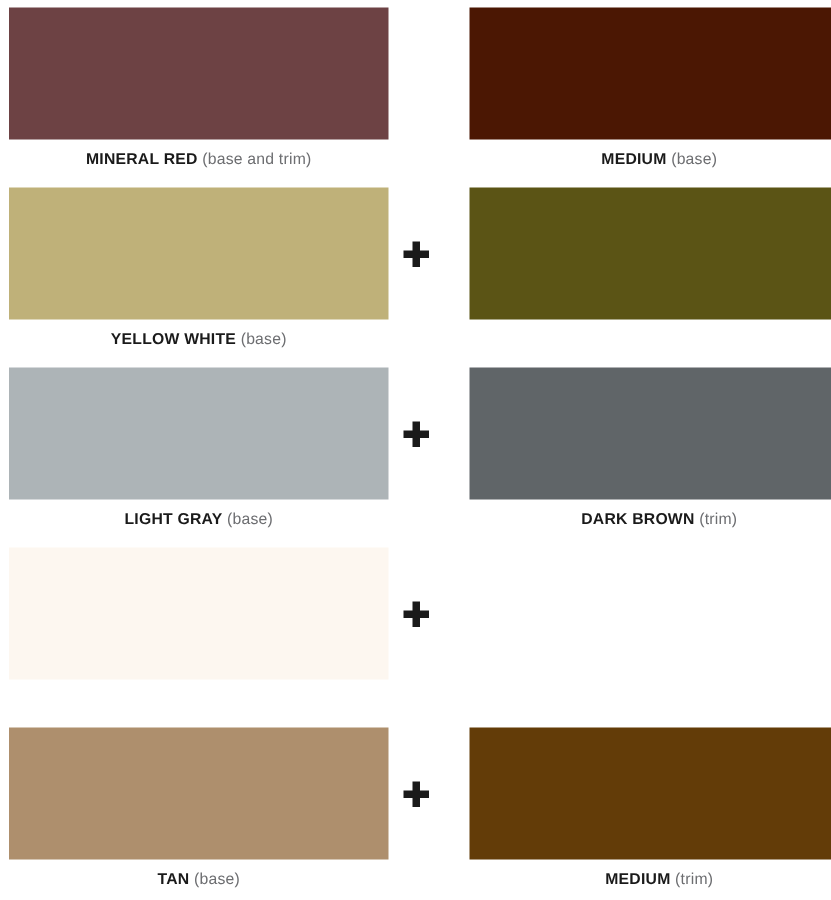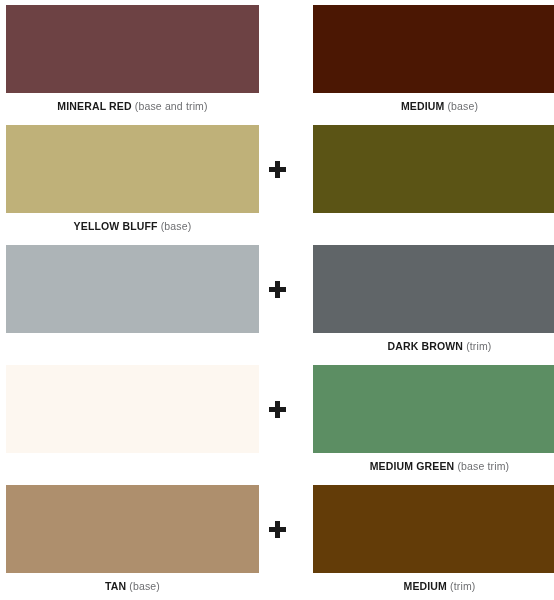--- a/index.html
+++ b/index.html
@@ -104,61 +104,58 @@
         <span class="name">MEDIUM</span>
         <span class="desc">(base)</span>
       </div>
     </div>
   </div>
 
   <div class="palette-row">
     <div class="swatch-cell">
       <div class="swatch" style="background-color: rgb(191, 177, 121);"></div>
       <div class="swatch-label">
-        <span class="name">YELLOW BLUFF</span>
+        <span class="name">YELLOW WHITE</span>
         <span class="desc">(base)</span>
       </div>
     </div>
     <div class="plus-sign">
       <span class="plus-glyph"></span>
     </div>
     <div class="swatch-cell">
       <div class="swatch" style="background-color: rgb(91, 84, 21);"></div>
     </div>
   </div>
 
   <div class="palette-row">
     <div class="swatch-cell">
       <div class="swatch" style="background-color: rgb(173, 180, 183);"></div>
+      <div class="swatch-label">
+        <span class="name">LIGHT GRAY</span>
+        <span class="desc">(base)</span>
+      </div>
     </div>
     <div class="plus-sign">
       <span class="plus-glyph"></span>
     </div>
     <div class="swatch-cell">
       <div class="swatch" style="background-color: rgb(96, 101, 104);"></div>
       <div class="swatch-label">
         <span class="name">DARK BROWN</span>
         <span class="desc">(trim)</span>
       </div>
     </div>
   </div>
 
   <div class="palette-row">
     <div class="swatch-cell">
       <div class="swatch" style="background-color: rgb(253, 247, 240);"></div>
     </div>
     <div class="plus-sign">
       <span class="plus-glyph"></span>
-    </div>
-    <div class="swatch-cell">
-      <div class="swatch" style="background-color: rgb(92, 142, 99);"></div>
-      <div class="swatch-label">
-        <span class="name">MEDIUM GREEN</span>
-        <span class="desc">(base trim)</span>
-      </div>
     </div>
   </div>
 
   <div class="palette-row last">
     <div class="swatch-cell">
       <div class="swatch" style="background-color: rgb(174, 143, 109);"></div>
       <div class="swatch-label">
         <span class="name">TAN</span>
         <span class="desc">(base)</span>
       </div>

